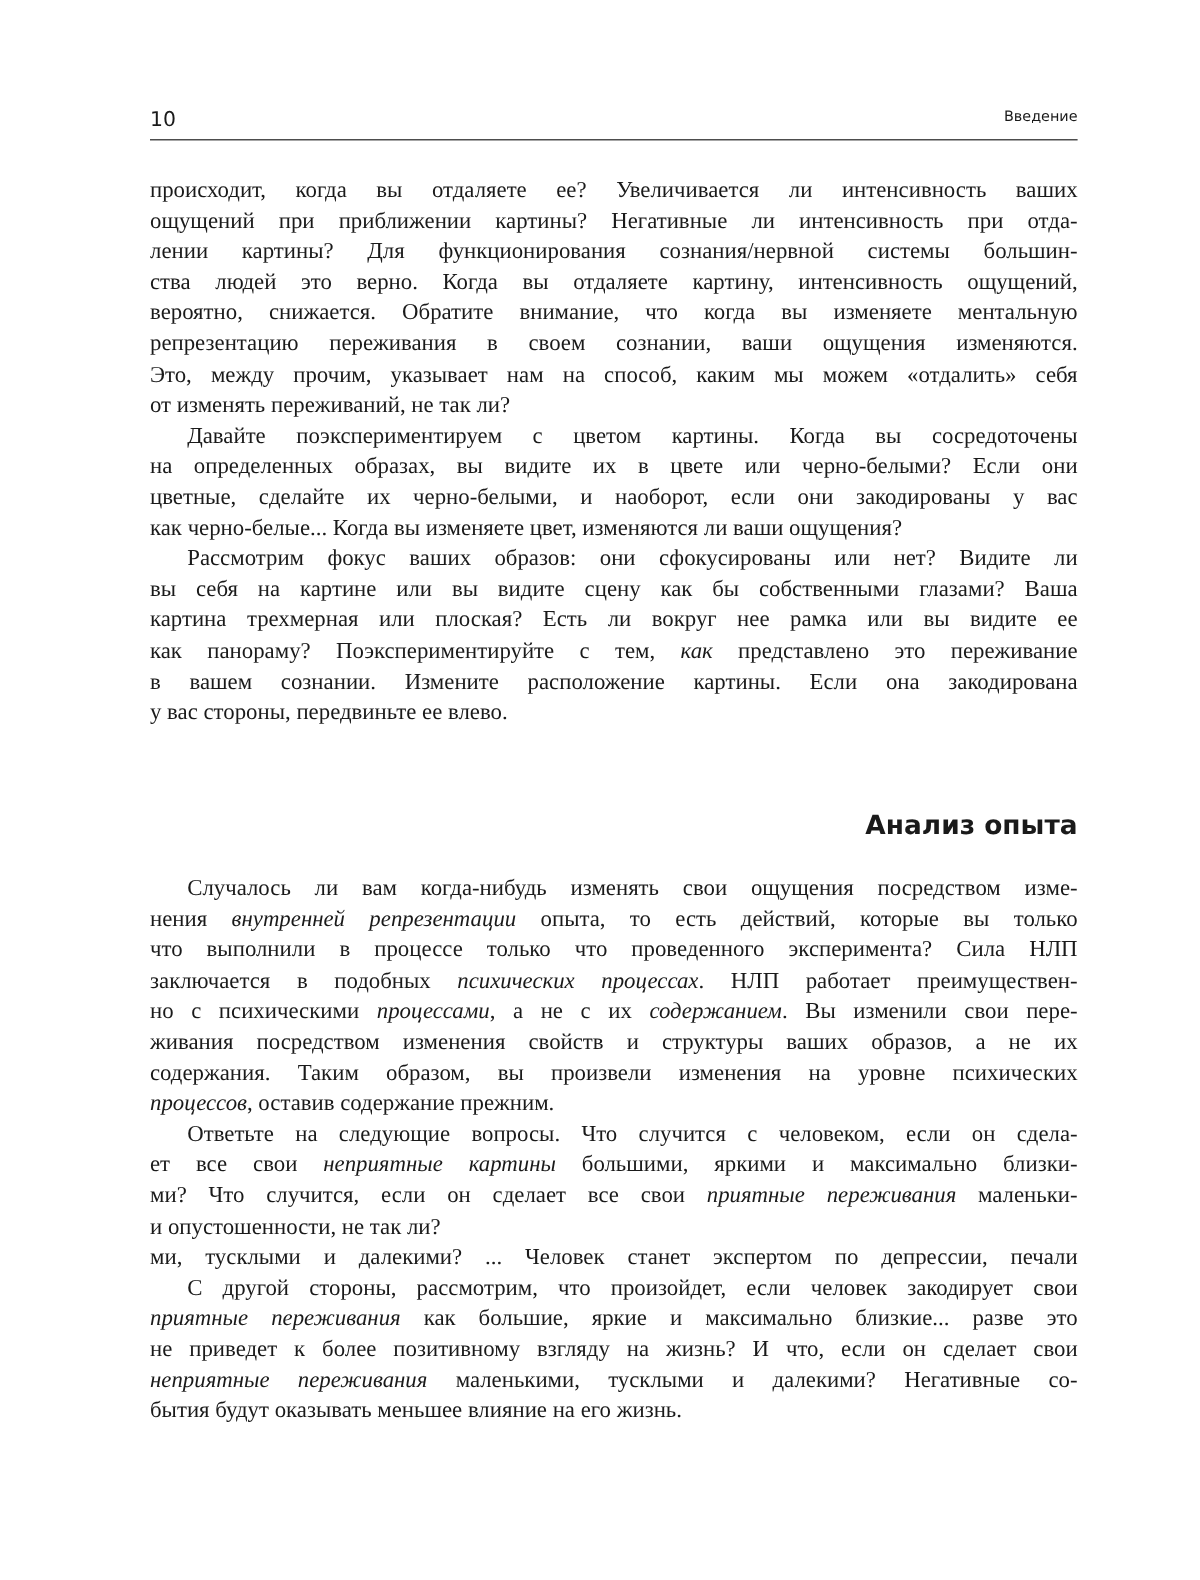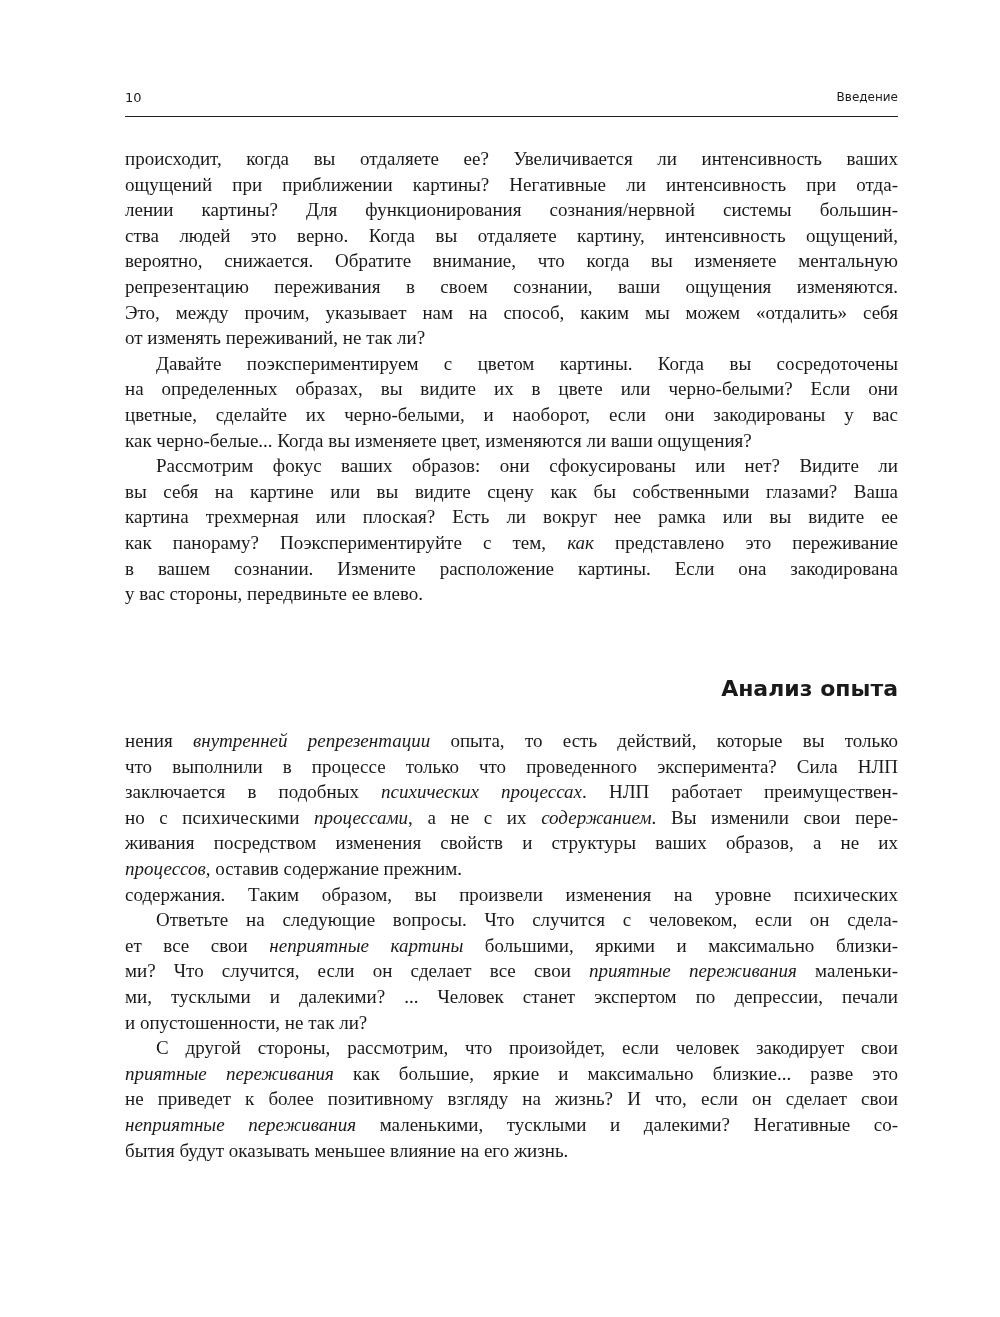--- a/index.html
+++ b/index.html
@@ -1,18 +1,18 @@
 <!DOCTYPE html>
 <html><head>
 <meta charset="utf-8">
 <style>
   html, body { margin: 0; padding: 0; background: #ffffff; }
   body { width: 1000px; height: 1317px; position: relative; overflow: hidden; color: #1a1a1a; }
   .header { position: absolute; left: 125px; top: 88px; width: 773px; height: 28px; border-bottom: 1.5px solid #222; }
-  .header .num { position: absolute; left: 0; top: 2px; font-family: "DejaVu Sans", sans-serif; font-size: 13px; }
+  .header .num { position: absolute; left: 0; top: 2px; font-family: "DejaVu Sans", sans-serif; font-size: 17px; }
   .header .title { position: absolute; right: 0; top: 2px; font-family: "DejaVu Sans", sans-serif; font-size: 12px; }
   .block { position: absolute; left: 125px; width: 773px; font-family: "Liberation Serif", serif; font-size: 19px; }
   .line { height: 25.6px; line-height: 25.6px; white-space: nowrap; text-align: justify; text-align-last: justify; }
   .line.last { text-align-last: left; }
   .line.indent { padding-left: 31px; }
   .line i { }
   .heading { position: absolute; left: 125px; width: 773px; top: 676px; text-align: right; font-family: "DejaVu Sans", sans-serif; font-weight: bold; font-size: 22px; }
 </style>
 </head>
 <body>
@@ -39,30 +39,31 @@
     <div class="line">вы себя на картине или вы видите сцену как бы собственными глазами? Ваша</div>
     <div class="line">картина трехмерная или плоская? Есть ли вокруг нее рамка или вы видите ее</div>
     <div class="line">как панораму? Поэкспериментируйте с тем, <i>как</i> представлено это переживание</div>
     <div class="line">в вашем сознании. Измените расположение картины. Если она закодирована</div>
     <div class="line last">у вас стороны, передвиньте ее влево.</div>
   </div>
 
 <div class="heading">Анализ опыта</div>
 
 <div class="block" id="sec2" style="top:728px;">
+    <div class="line indent">Случалось ли вам когда-нибудь изменять свои ощущения посредством изме-</div>
     <div class="line">нения <i>внутренней репрезентации</i> опыта, то есть действий, которые вы только</div>
     <div class="line">что выполнили в процессе только что проведенного эксперимента? Сила НЛП</div>
     <div class="line">заключается в подобных <i>психических процессах</i>. НЛП работает преимуществен-</div>
     <div class="line">но с психическими <i>процессами</i>, а не с их <i>содержанием</i>. Вы изменили свои пере-</div>
     <div class="line">живания посредством изменения свойств и структуры ваших образов, а не их</div>
+    <div class="line">содержания. Таким образом, вы произвели изменения на уровне психических</div>
     <div class="line last"><i>процессов</i>, оставив содержание прежним.</div>
-    <div class="line">содержания. Таким образом, вы произвели изменения на уровне психических</div>
     <div class="line indent">Ответьте на следующие вопросы. Что случится с человеком, если он сдела-</div>
     <div class="line">ет все свои <i>неприятные картины</i> большими, яркими и максимально близки-</div>
     <div class="line">ми? Что случится, если он сделает все свои <i>приятные переживания</i> маленьки-</div>
+    <div class="line last">и опустошенности, не так ли?</div>
     <div class="line">ми, тусклыми и далекими? ... Человек станет экспертом по депрессии, печали</div>
-    <div class="line last">и опустошенности, не так ли?</div>
     <div class="line indent">С другой стороны, рассмотрим, что произойдет, если человек закодирует свои</div>
     <div class="line"><i>приятные переживания</i> как большие, яркие и максимально близкие... разве это</div>
     <div class="line">не приведет к более позитивному взгляду на жизнь? И что, если он сделает свои</div>
     <div class="line"><i>неприятные переживания</i> маленькими, тусклыми и далекими? Негативные со-</div>
     <div class="line last">бытия будут оказывать меньшее влияние на его жизнь.</div>
   </div>
 
 </body></html>

